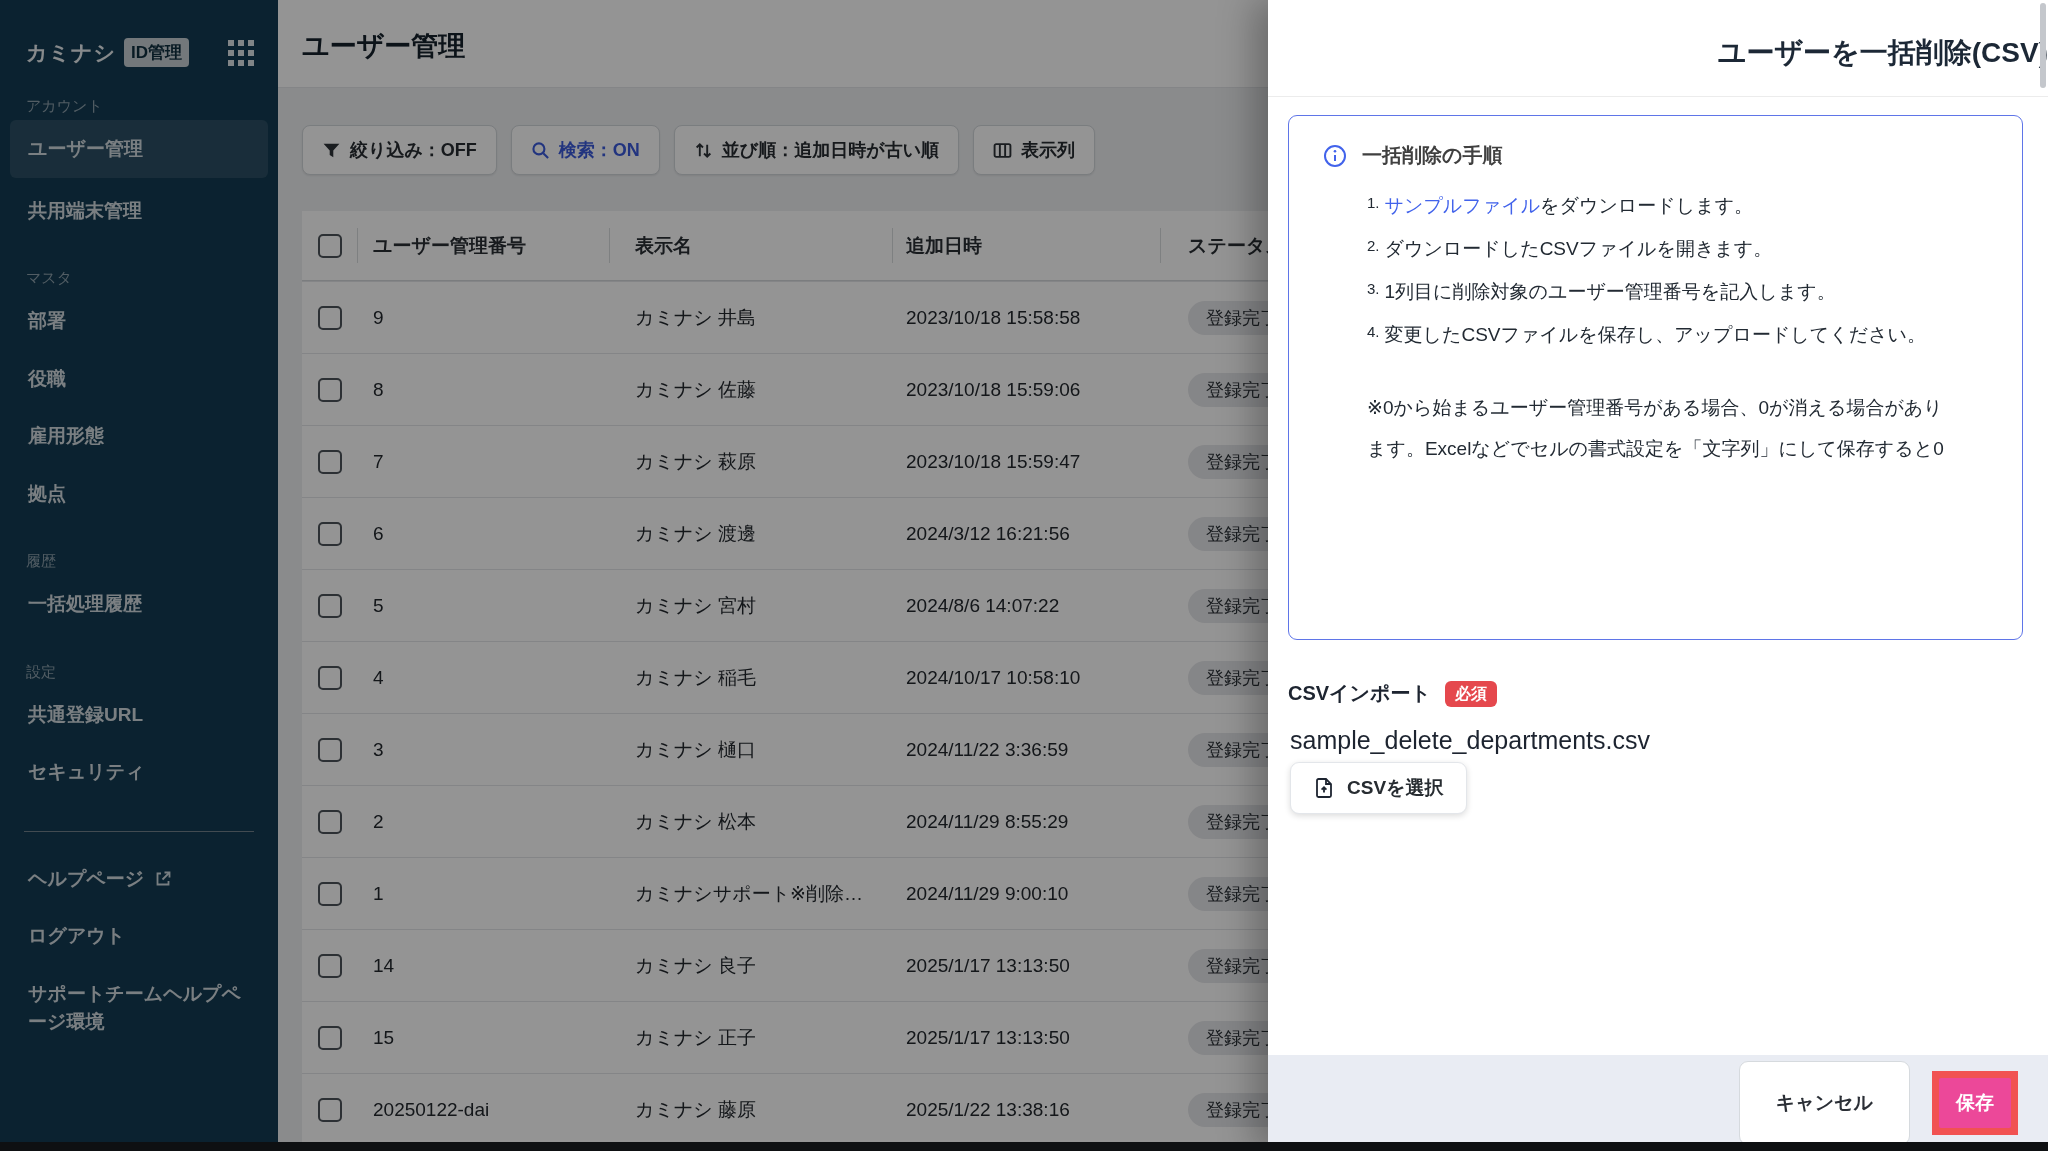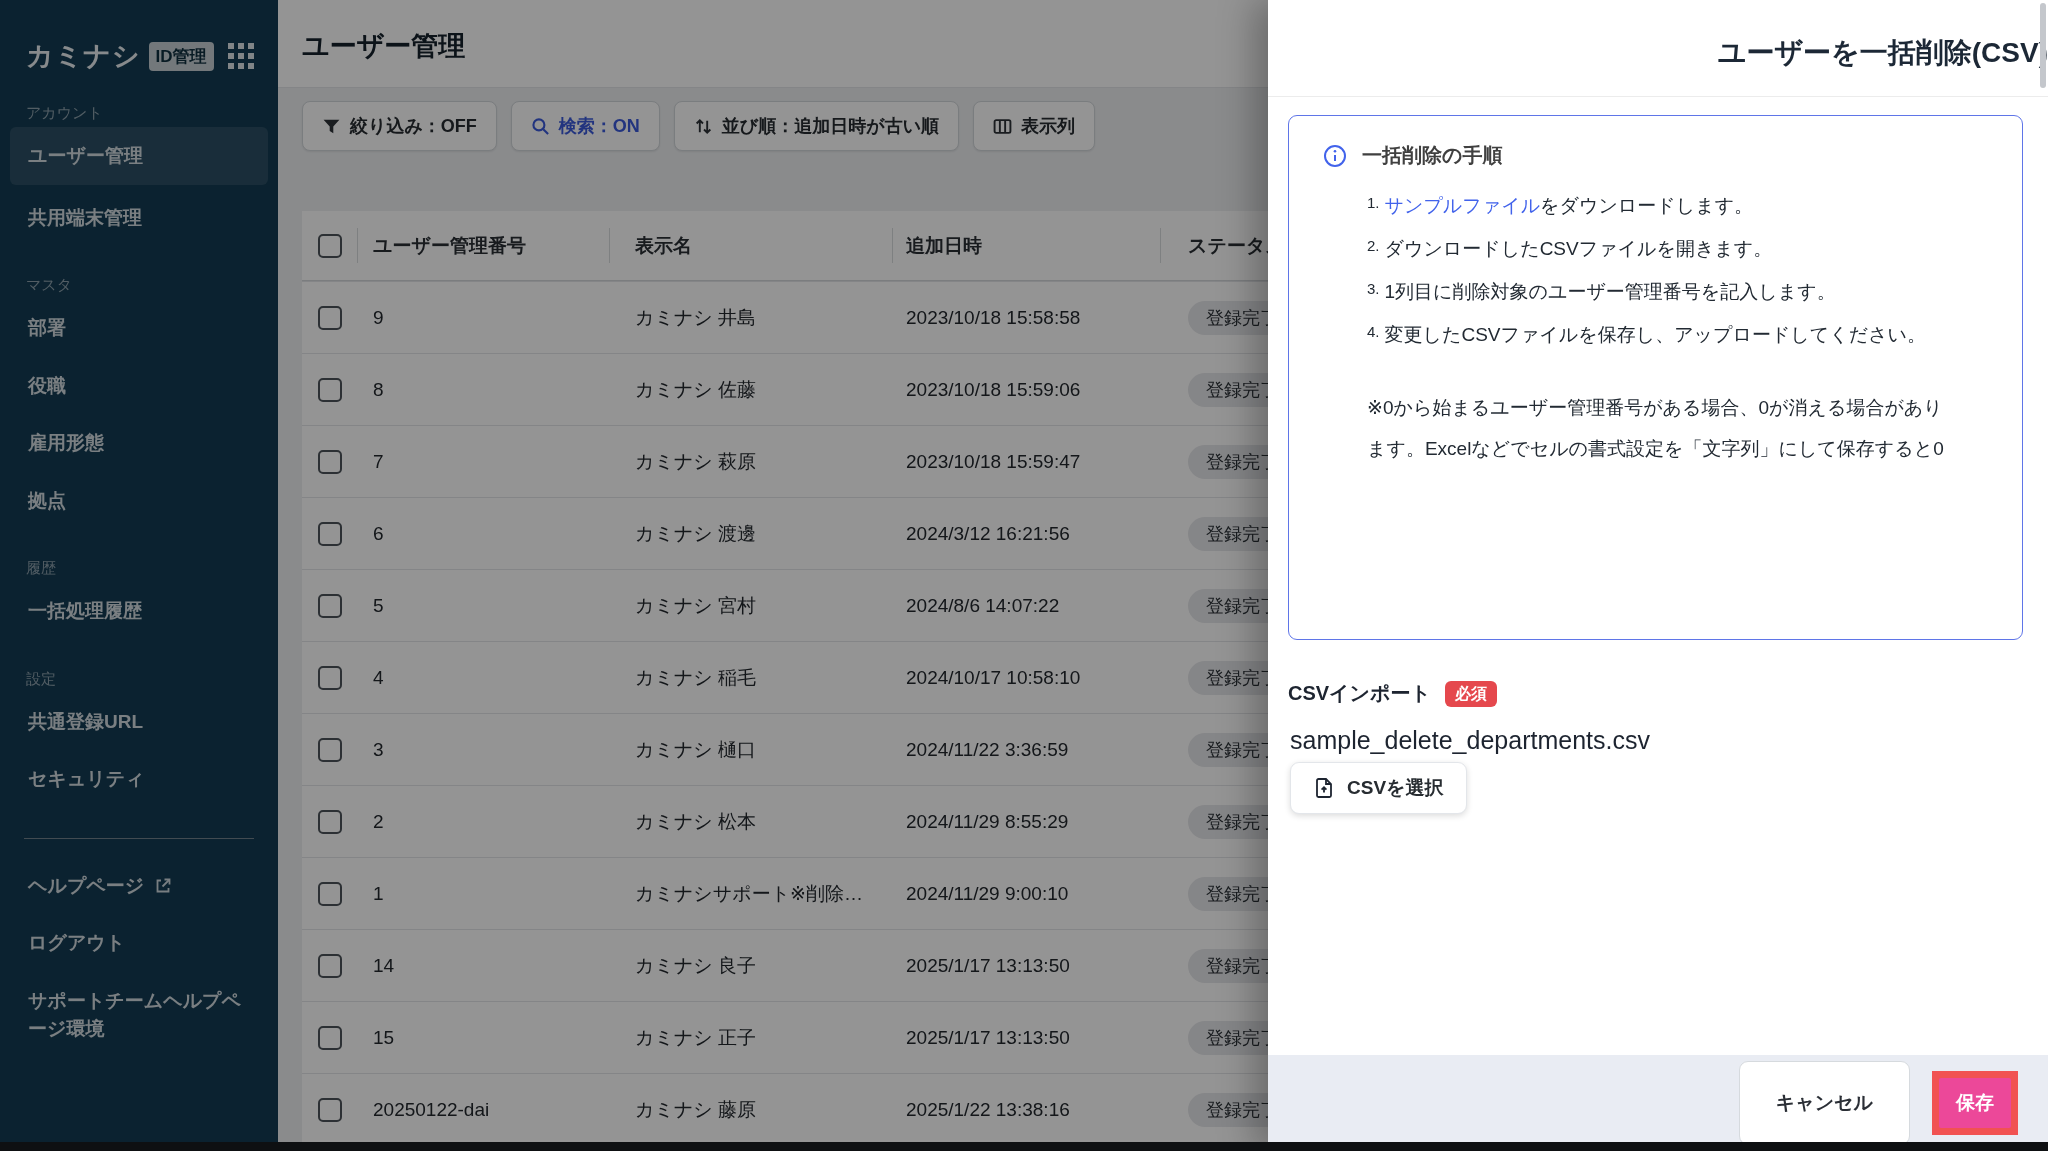--- a/index.html
+++ b/index.html
@@ -7,42 +7,42 @@
   body {
     font-family:"Liberation Sans","DejaVu Sans",sans-serif;
     color:#222a33; background:#eef0f2; position:relative; overflow:hidden;
   }
   .stage { position:absolute; inset:0; }
 
   
   .sidebar { position:absolute; left:0; top:0; width:278px; height:100%;
     background:#143c53; z-index:1; }
   .brand-row { display:flex; align-items:center; padding:38px 24px 0 26px; }
-  .brand { font-size:27px; font-weight:800; color:#e9eef1; letter-spacing:1px; }
+  .brand { font-size:21px; font-weight:800; color:#e9eef1; letter-spacing:1px; }
   .brand-badge { background:#c6cfd4; color:#0f2f3f; font-size:17px; font-weight:800;
     border-radius:4px; padding:3px 7px; margin-left:8px; }
   .grid-icon { margin-left:auto; display:grid; grid-template-columns:repeat(3,6px);
     grid-gap:4px; cursor:pointer; }
   .grid-icon i { width:6px; height:6px; background:#dfe5e8; display:block; }
   .side-section-label { font-size:15px; color:#8da0ac; margin:30px 26px 4px; }
   .side-item { font-size:19px; font-weight:700; color:#d3dbe0; padding:15px 28px;
     cursor:pointer; line-height:1.45; }
   .side-item.active { margin:4px 10px; padding:15px 18px; border-radius:6px;
     background:rgba(255,255,255,0.10); }
   .side-divider { border-top:1px solid #73828c; margin:30px 24px 18px 24px; }
   .side-footer .side-item { display:flex; align-items:center; gap:10px; }
   .ext-icon svg { display:block; }
 
   
   .main { position:absolute; left:278px; right:0; top:0; bottom:0; background:#eef0f2; }
   .main-header { position:absolute; left:0; right:0; top:0; height:88px; background:#ffffff;
     border-bottom:1px solid #e3e5e8; }
   .main-header h1 { font-size:27px; font-weight:800; color:#15212c; padding:28px 0 0 24px; }
   .main-body { position:absolute; left:0; right:0; top:89px; bottom:0; }
-  .toolbar { position:absolute; left:24px; top:12px; display:flex; gap:14px; }
+  .toolbar { position:absolute; left:24px; top:36px; display:flex; gap:14px; }
   .tbtn { display:inline-flex; align-items:center; gap:9px; background:#fff;
     border:1px solid #d3d7db; border-radius:8px; padding:12px 19px;
     font-size:18px; font-weight:700; color:#272c31; cursor:pointer;
     box-shadow:0 1px 2px rgba(0,0,0,.08); white-space:nowrap; }
   .tbtn.active-blue { color:#3b5bdb; }
   .tbtn svg { flex:0 0 auto; }
 
   .table-card { position:absolute; left:24px; right:0; top:122px; bottom:0; background:#fff; }
   .trow { display:flex; align-items:center; height:72px; border-top:1px solid #e3e5e8; }
   .trow.thead { height:70px; border-top:none; border-bottom:1px solid #d5d8db; }

